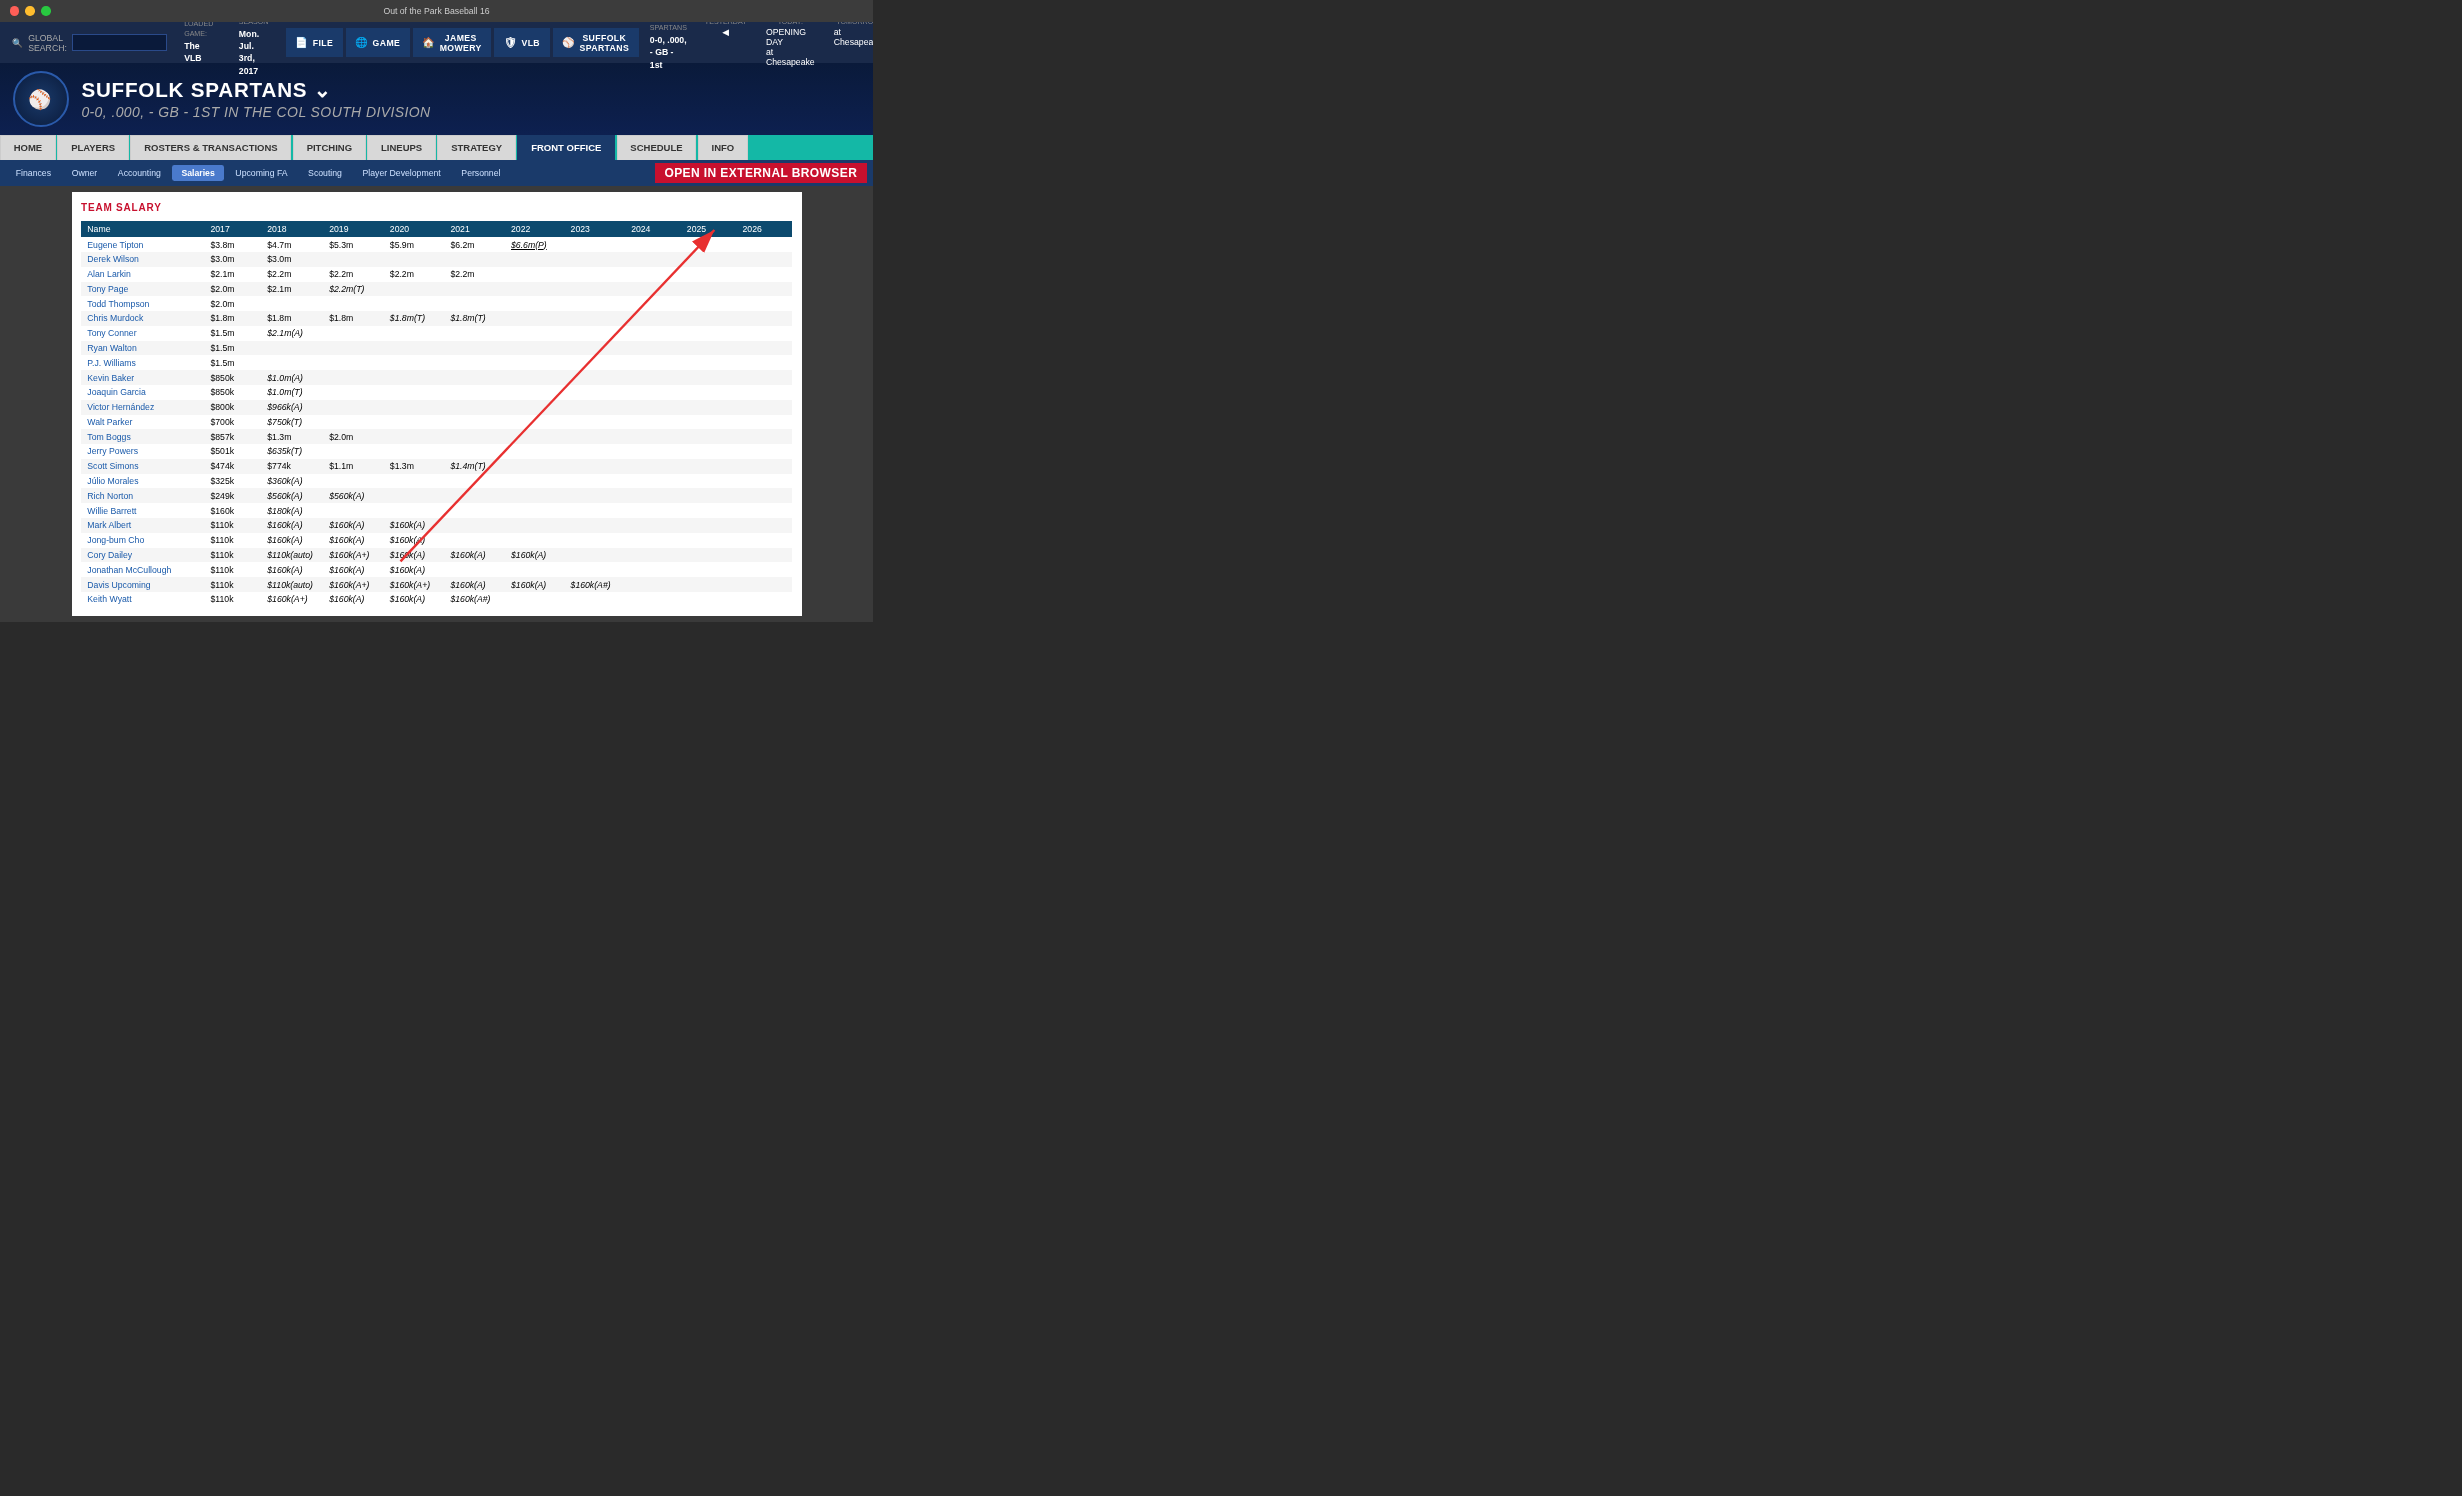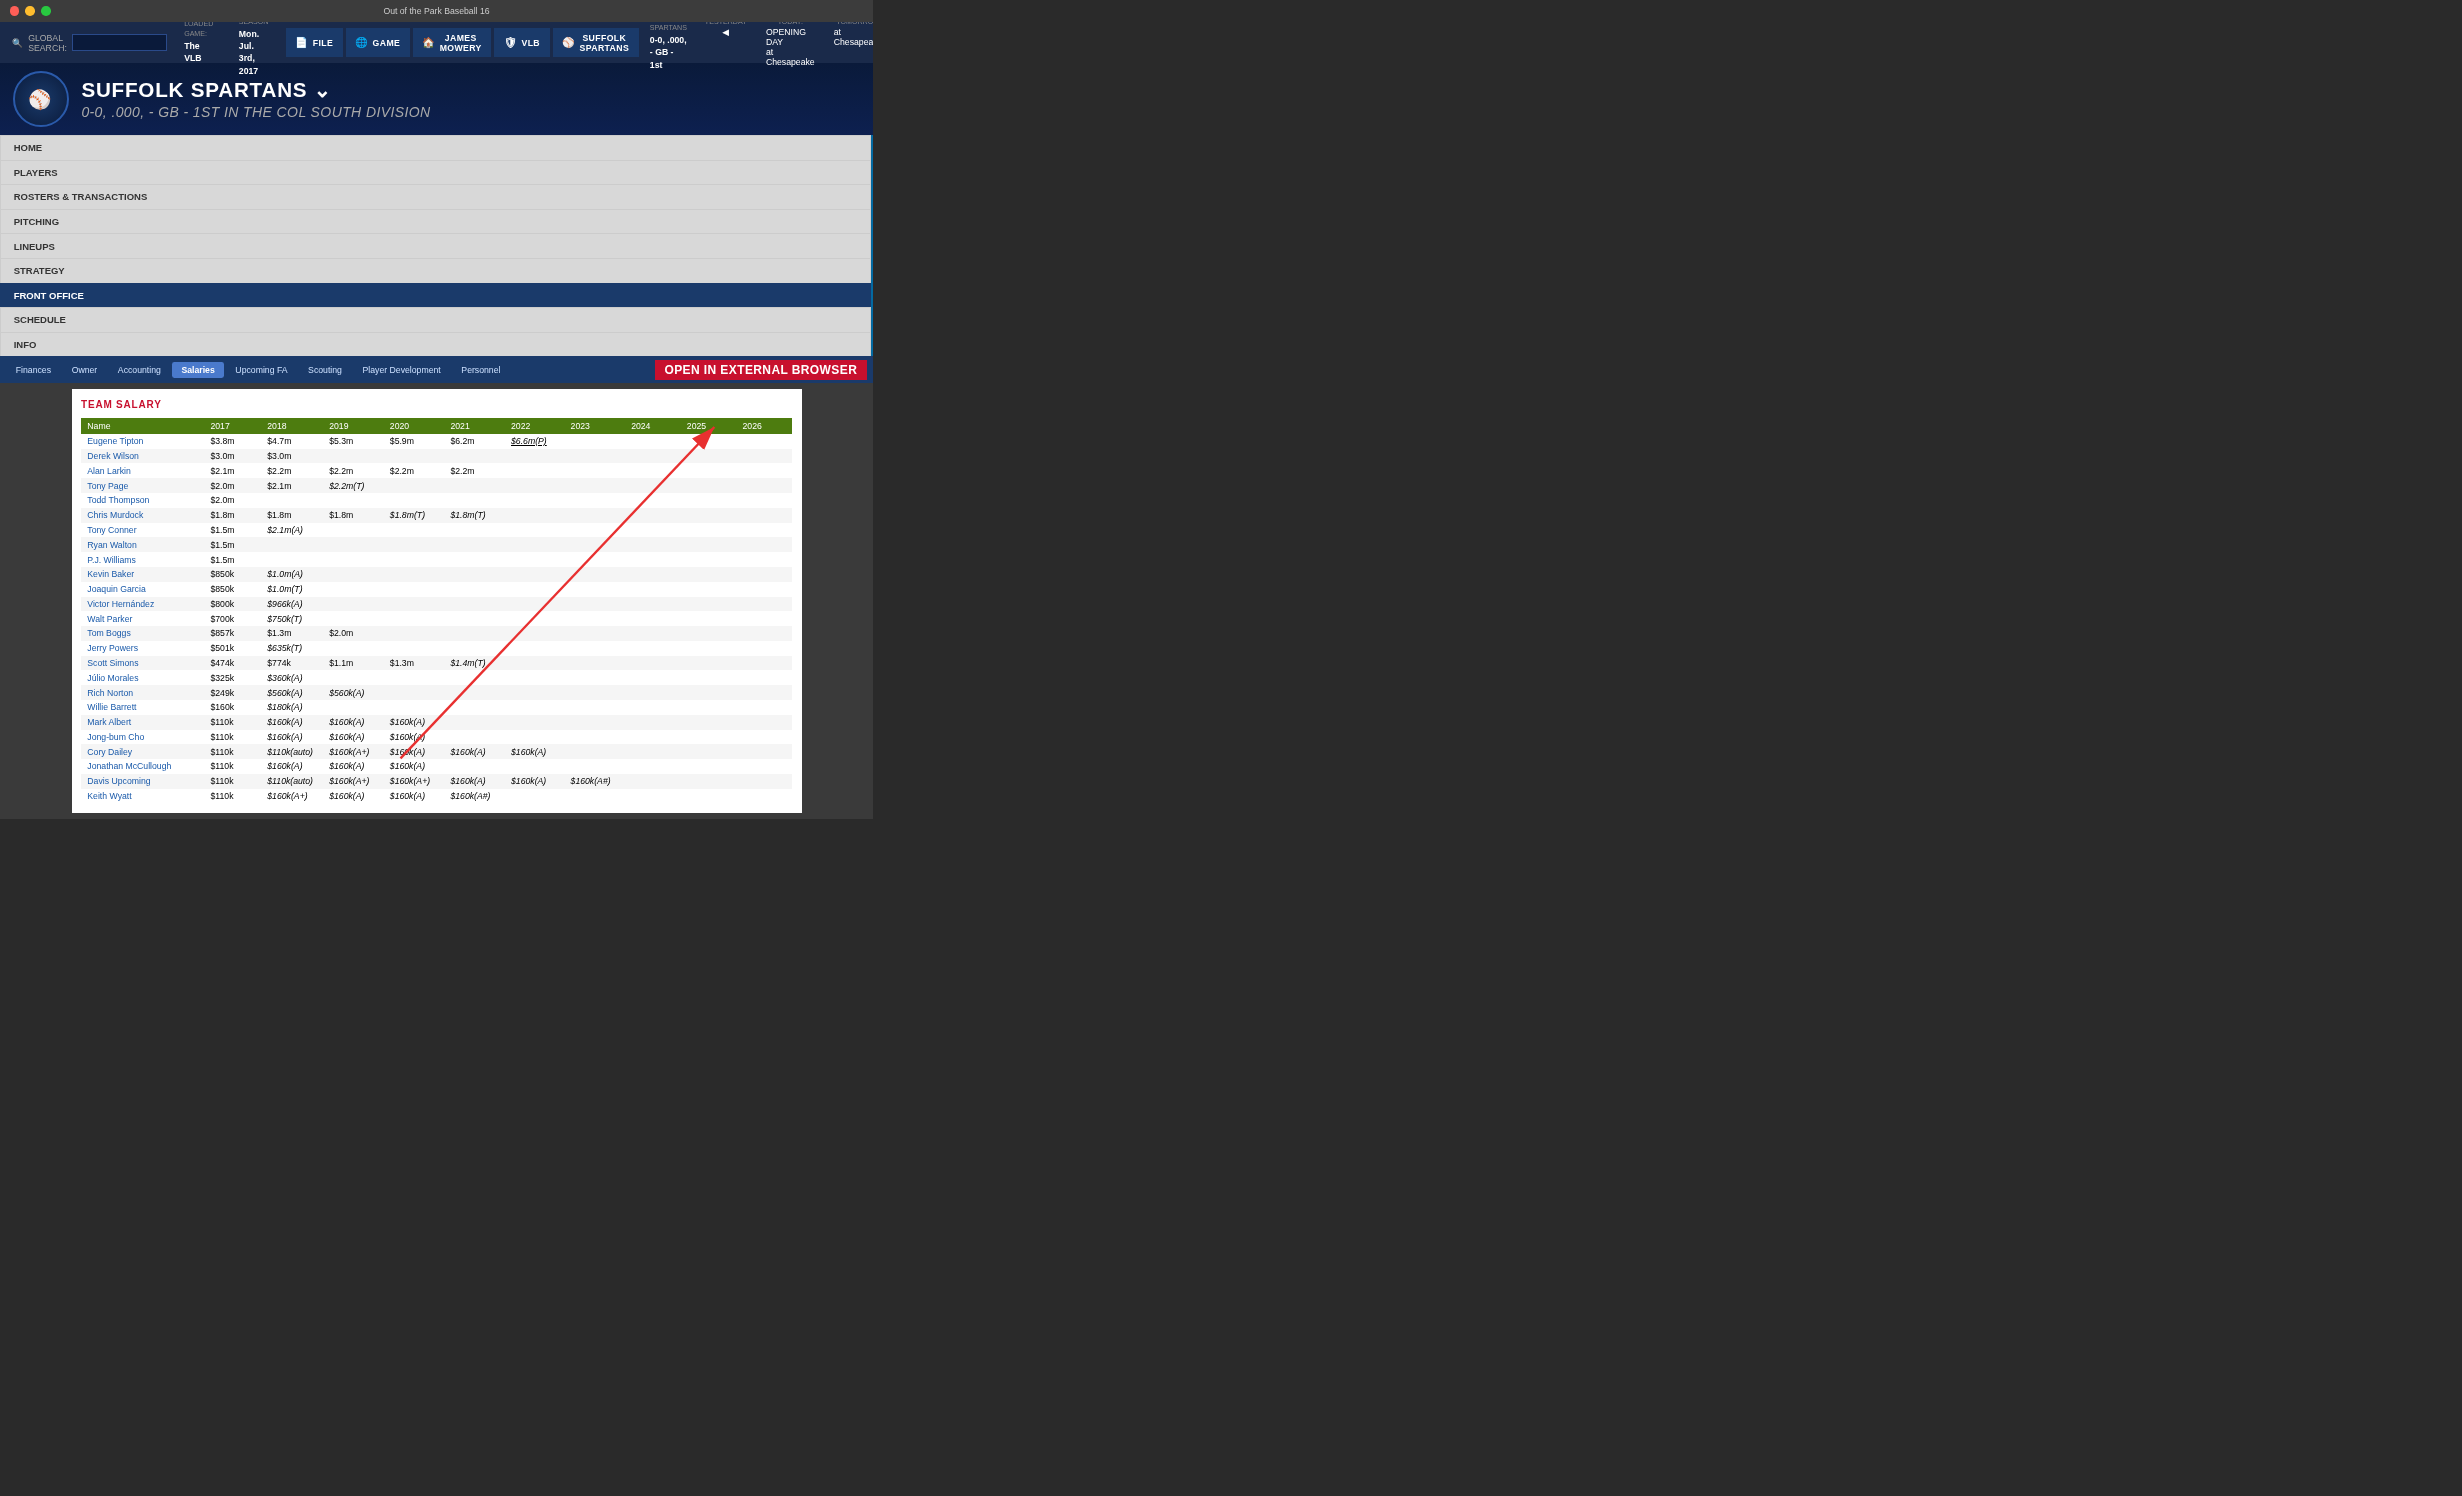--- a/index.html
+++ b/index.html
@@ -125,24 +125,23 @@
       color: white; border: none;
       padding: 6.3px 12.7px;
       font-size: 10.3px; font-weight: bold;
       cursor: pointer;
       display: flex; align-items: center; gap: 4.8px;
       margin-left: 12.7px;
     }
 
     
     .main-tabs {
-      background: #0369a1;
+      background: #14b8a6;
       display: flex;
       border-bottom: 1.6px solid #1a3a6a;
-      flex-direction: column;
     }
     .main-tab {
       padding: 6.3px 12.7px;
       font-size: 9.5px;
       font-weight: bold;
       cursor: pointer;
       border: 0.8px solid #ccc;
       border-bottom: none;
       background: #d8d8d8;
       color: #333;
@@ -209,21 +208,21 @@
       font-weight: bold;
       margin-bottom: 8px;
       letter-spacing: 0.8px;
     }
     .salary-table {
       width: 100%;
       border-collapse: collapse;
       font-size: 8.7px;
     }
     .salary-table thead tr {
-      background: #4d7c0f;
+      background: #0c4a6e;
       color: white;
     }
     .salary-table thead th {
       padding: 3.2px 6.3px;
       text-align: left;
       font-weight: normal;
       font-size: 8.7px;
     }
     .salary-table tbody tr:nth-child(even) { background: #f5f5f5; }
     .salary-table tbody td {

